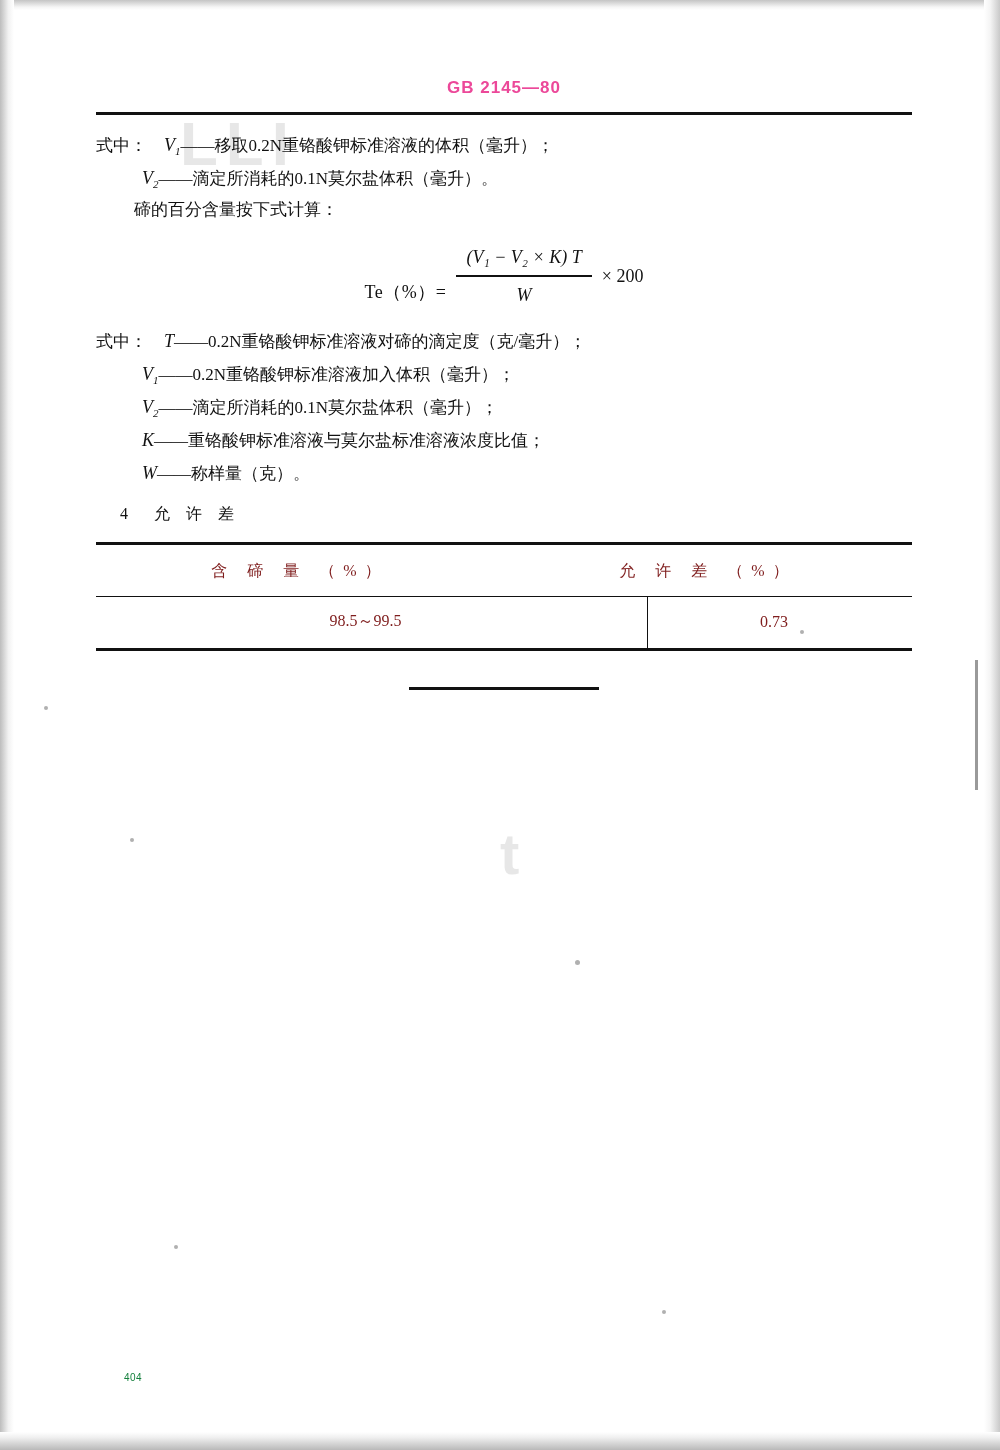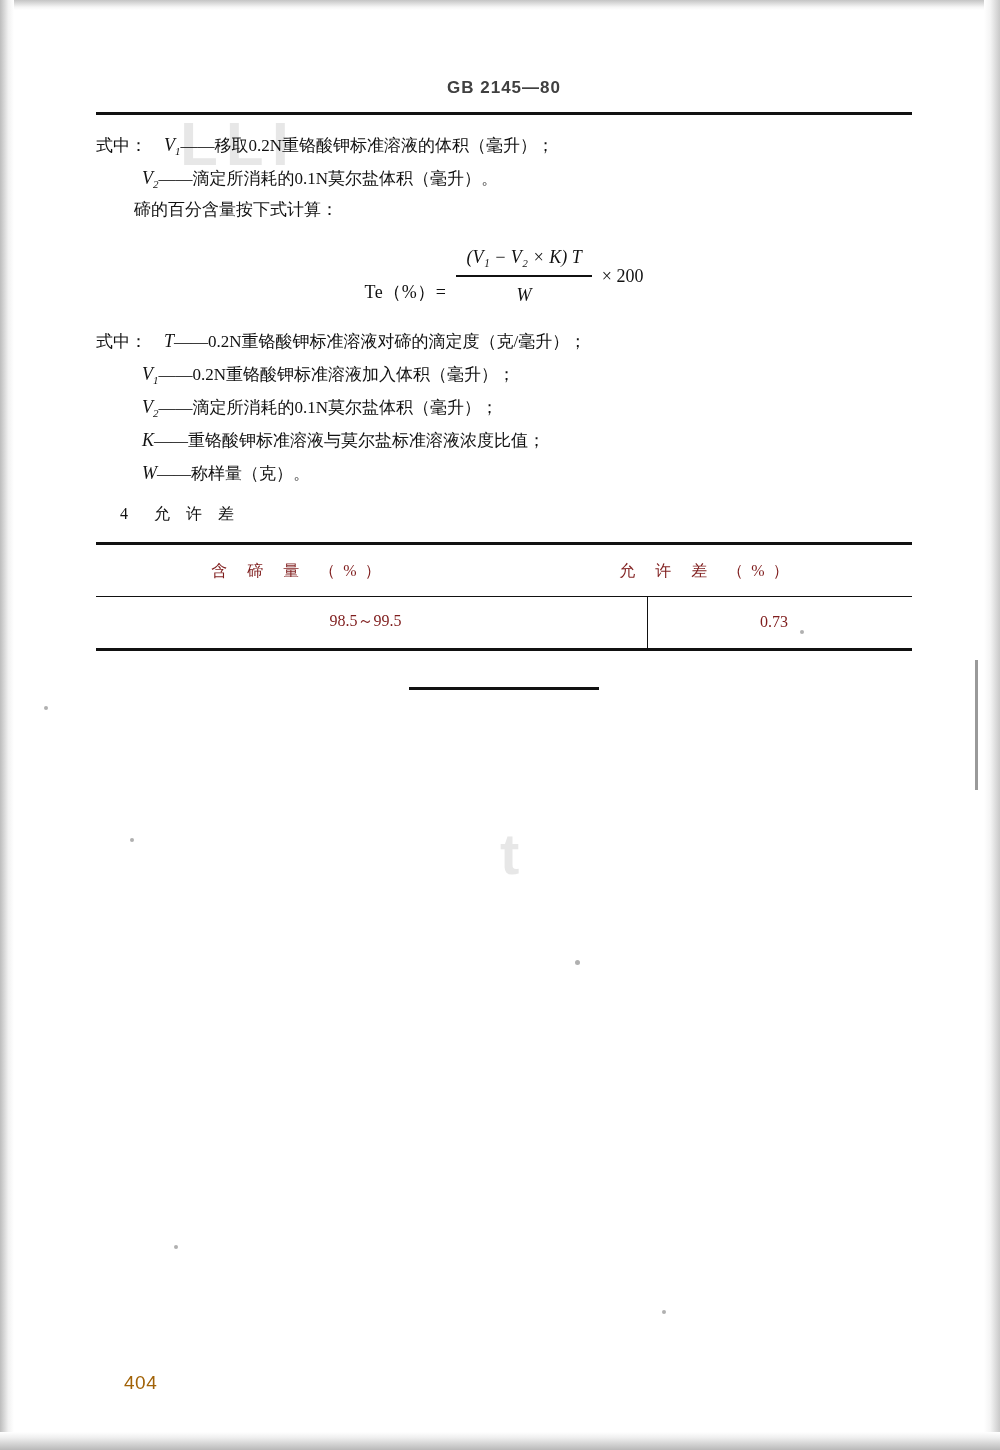--- a/index.html
+++ b/index.html
@@ -53,21 +53,21 @@
     top: 78px;
     width: 816px;
   }
 
   .doc-header {
     text-align: center;
     font-family: "Liberation Sans", sans-serif;
     font-weight: bold;
     font-size: 17px;
     letter-spacing: 1px;
-    color: #404040;
+    color: #ec4899;
     margin-bottom: 14px;
   }
 
   .rule-thick {
     height: 3px;
     background: #111;
     width: 100%;
   }
   .rule-thin {
     height: 1px;
@@ -178,22 +178,22 @@
     width: 190px;
     height: 3px;
     background: #111;
   }
 
   .page-number {
     position: absolute;
     left: 124px;
     top: 1372px;
     font-family: "Liberation Sans", sans-serif;
-    font-size: 19px;
-    color: #a16207;
+    font-size: 10px;
+    color: #15803d;
     letter-spacing: 0.5px;
   }
 
   
   .wm {
     position: absolute;
     color: rgba(120,120,120,0.18);
     font-family: "Liberation Sans", sans-serif;
     font-weight: bold;
     font-size: 62px;

